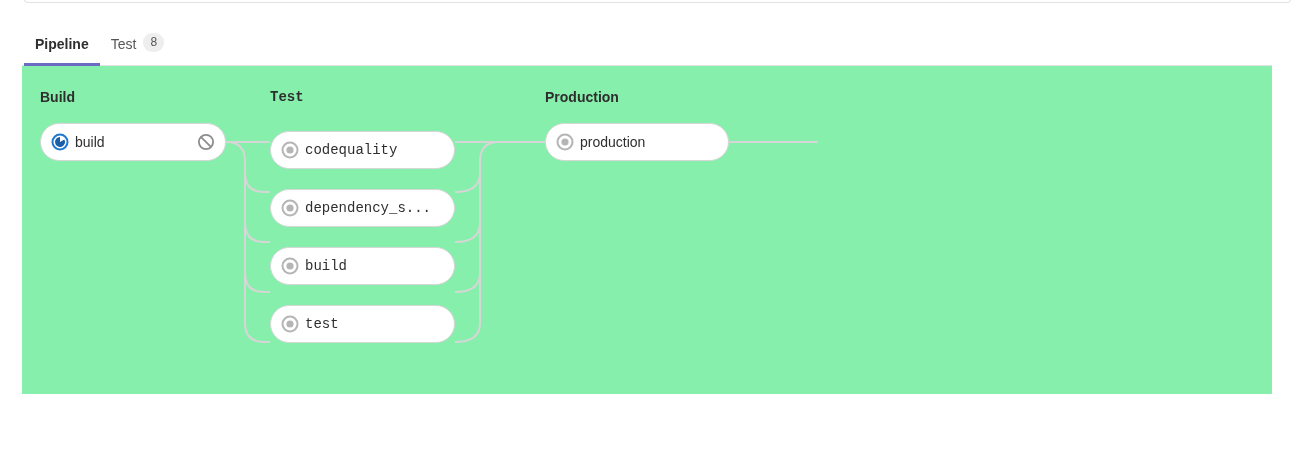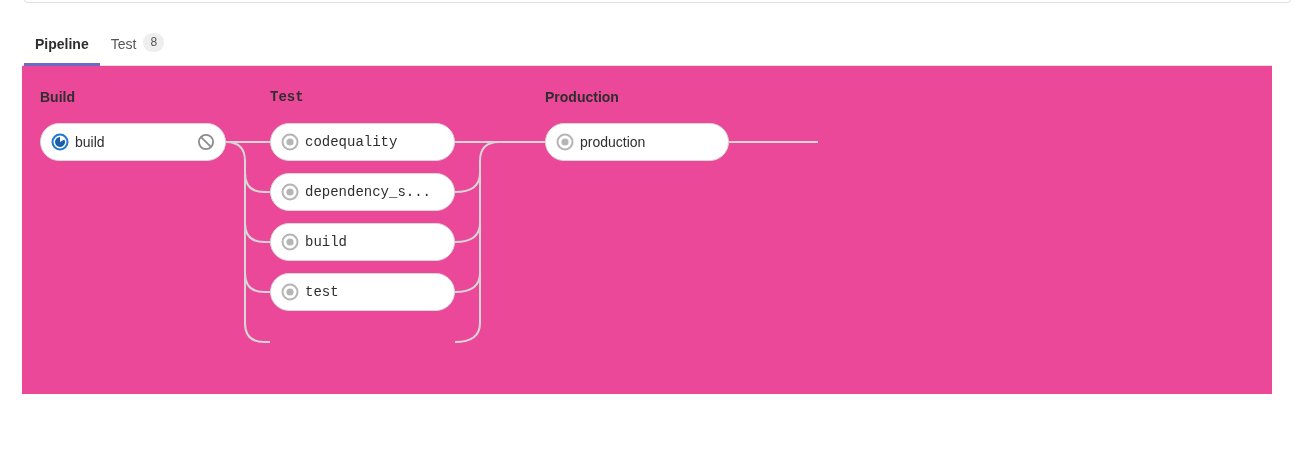--- a/index.html
+++ b/index.html
@@ -16,40 +16,40 @@
   .wrap { position: absolute; left: 22px; top: 0; width: 1250px; }
 
   
   .tabs { height: 66px; border-bottom: 1px solid #e3e3e3; display: flex; align-items: flex-end; padding-left: 2px; }
   .tab { display: flex; align-items: flex-end; padding: 10px 11px 13px 11px; font-size: 14px; color: #565656; cursor: pointer; position: relative; }
   .tab.active { font-weight: bold; color: #2e2e2e; }
   .tab.active::after { content: ""; position: absolute; left: 0; right: 0; bottom: -1px; height: 3px; background: #6b6bc4; }
   .badge { margin-left: 7px; background: #eeeeee; color: #555; font-size: 12px; line-height: 1; padding: 3px 7px 4px; border-radius: 9px; font-weight: normal; }
 
   
-  .panel { position: relative; width: 1250px; height: 328px; background: #ec4899; }
+  .panel { position: relative; width: 1250px; height: 328px; background: #86efac; }
   .connectors { position: absolute; left: 0; top: 0; pointer-events: none; }
 
   .stage { position: absolute; top: 23px; }
   .stage-build { left: 18px; }
   .stage-test { left: 248px; font-family: Liberation Mono, monospace; }
   .stage-production { left: 523px; }
   .stage-performance { left: 796px; }
 
   .stage-title { font-size: 14px; font-weight: bold; color: #2e2e2e; height: 16px; margin-bottom: 18px; }
   .jobs { display: flex; flex-direction: column; gap: 12px; }
 
   .job-pill {
     display: flex; align-items: center;
     height: 38px; background: #ffffff;
     border: 1px solid #d7d7d7; border-radius: 19px;
     padding: 0 9px 0 10px; cursor: pointer;
   }
   .stage-build .job-pill { width: 186px; }
-  .stage-test .job-pill { width: 185px; }
+  .stage-test .job-pill { width: 185px; margin-top: 8px; }
   .stage-production .job-pill { width: 184px; }
   .stage-performance .job-pill { width: 184px; }
 
   .status-icon { width: 18px; height: 18px; flex: 0 0 18px; }
   .job-label { margin-left: 6px; font-size: 14px; color: #2e2e2e; white-space: nowrap; overflow: hidden; }
   .cancel-btn { margin-left: auto; width: 20px; height: 20px; border: none; background: transparent; padding: 0; cursor: pointer; display: flex; align-items: center; justify-content: center; }
 </style>
 </head>
 <body>
 

